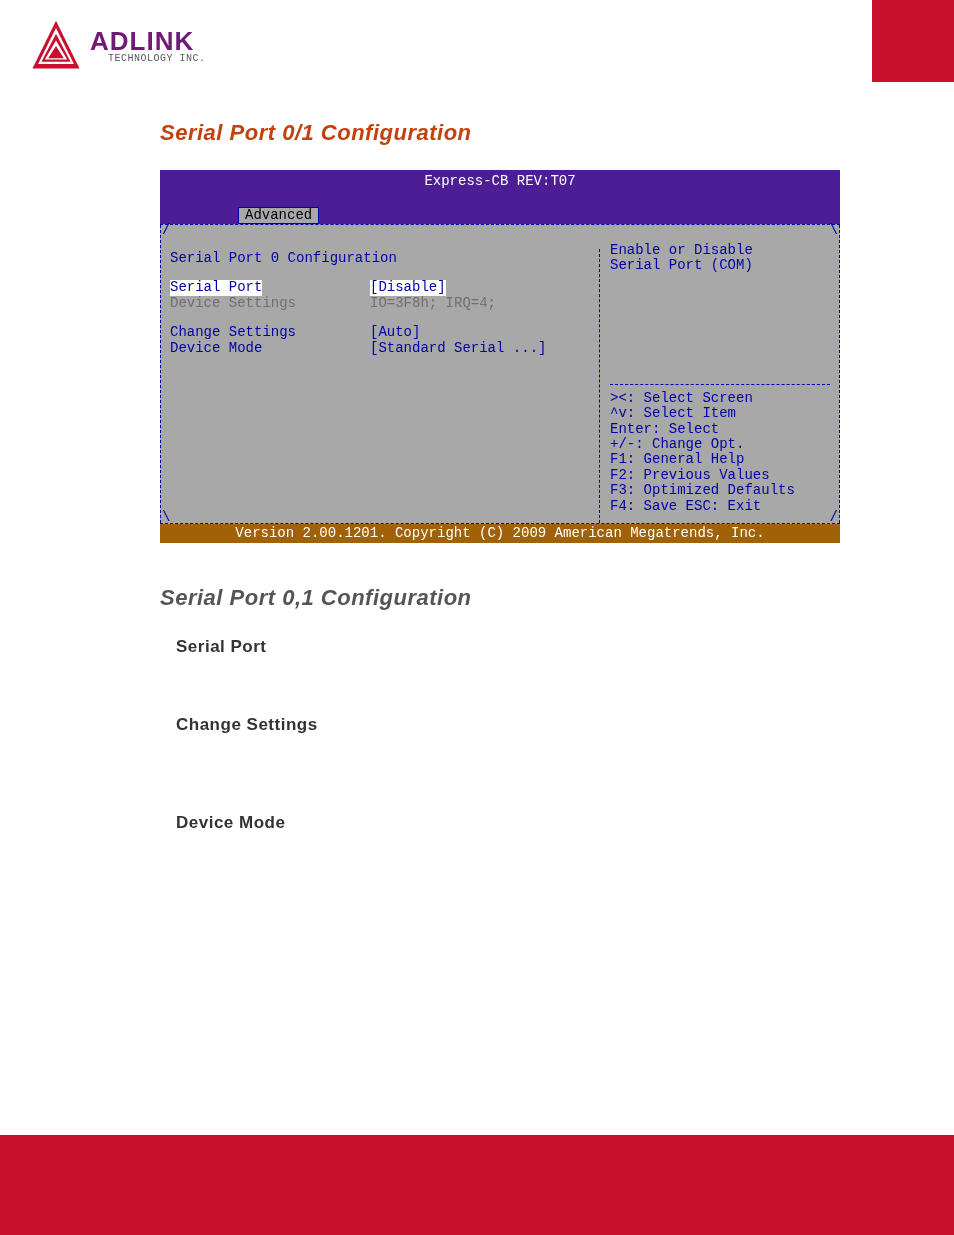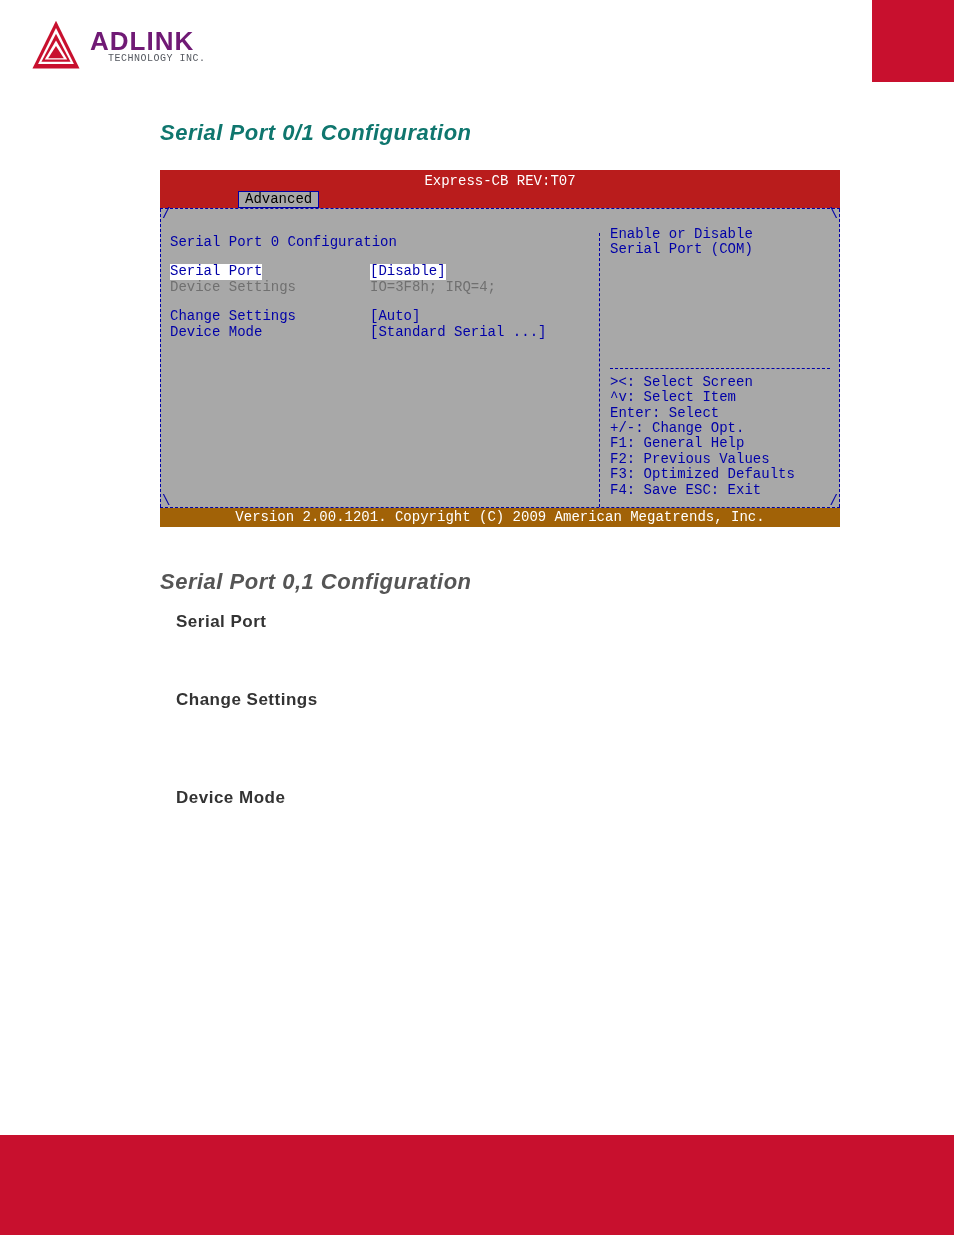--- a/index.html
+++ b/index.html
@@ -54,39 +54,39 @@
     position: absolute;
     top: 120px;
     left: 160px;
     right: 120px;
   }
   .doc-heading {
     font-family: "Arial Narrow", Arial, sans-serif;
     font-style: italic;
     font-weight: bold;
     font-size: 22px;
-    color: #0f766e;
+    color: #c2410c;
     letter-spacing: 0.5px;
     margin-bottom: 24px;
   }
   .bios-box {
     width: 680px;
     background: #a8a8a8;
     font-family: "Courier New", monospace;
     font-size: 14px;
     line-height: 1.1;
     color: #ffffff;
   }
   .bios-top {
-    background: #b91c1c;
+    background: #4c1d95;
     color: #ffffff;
     text-align: center;
     padding: 2px 0 0 0;
     position: relative;
-    height: 38px;
+    height: 54px;
   }
   .bios-title {
     padding-top: 2px;
   }
   .tabbar {
     position: absolute;
     left: 78px;
     bottom: 0;
   }
   .tab {
@@ -151,21 +151,21 @@
   .corner.bl { bottom: -2px; left: 2px; }
   .corner.br { bottom: -2px; right: 2px; }
   .doc-section-heading {
     font-family: "Arial Narrow", Arial, sans-serif;
     font-style: italic;
     font-weight: bold;
     font-size: 22px;
     color: #555555;
     letter-spacing: 0.5px;
     margin-top: 42px;
-    margin-bottom: 17px;
+    margin-bottom: 26px;
   }
   .option-label {
     font-family: Arial, sans-serif;
     font-weight: 700;
     font-size: 17px;
     color: #333333;
     margin-left: 16px;
     margin-bottom: 58px;
     letter-spacing: 0.5px;
   }

